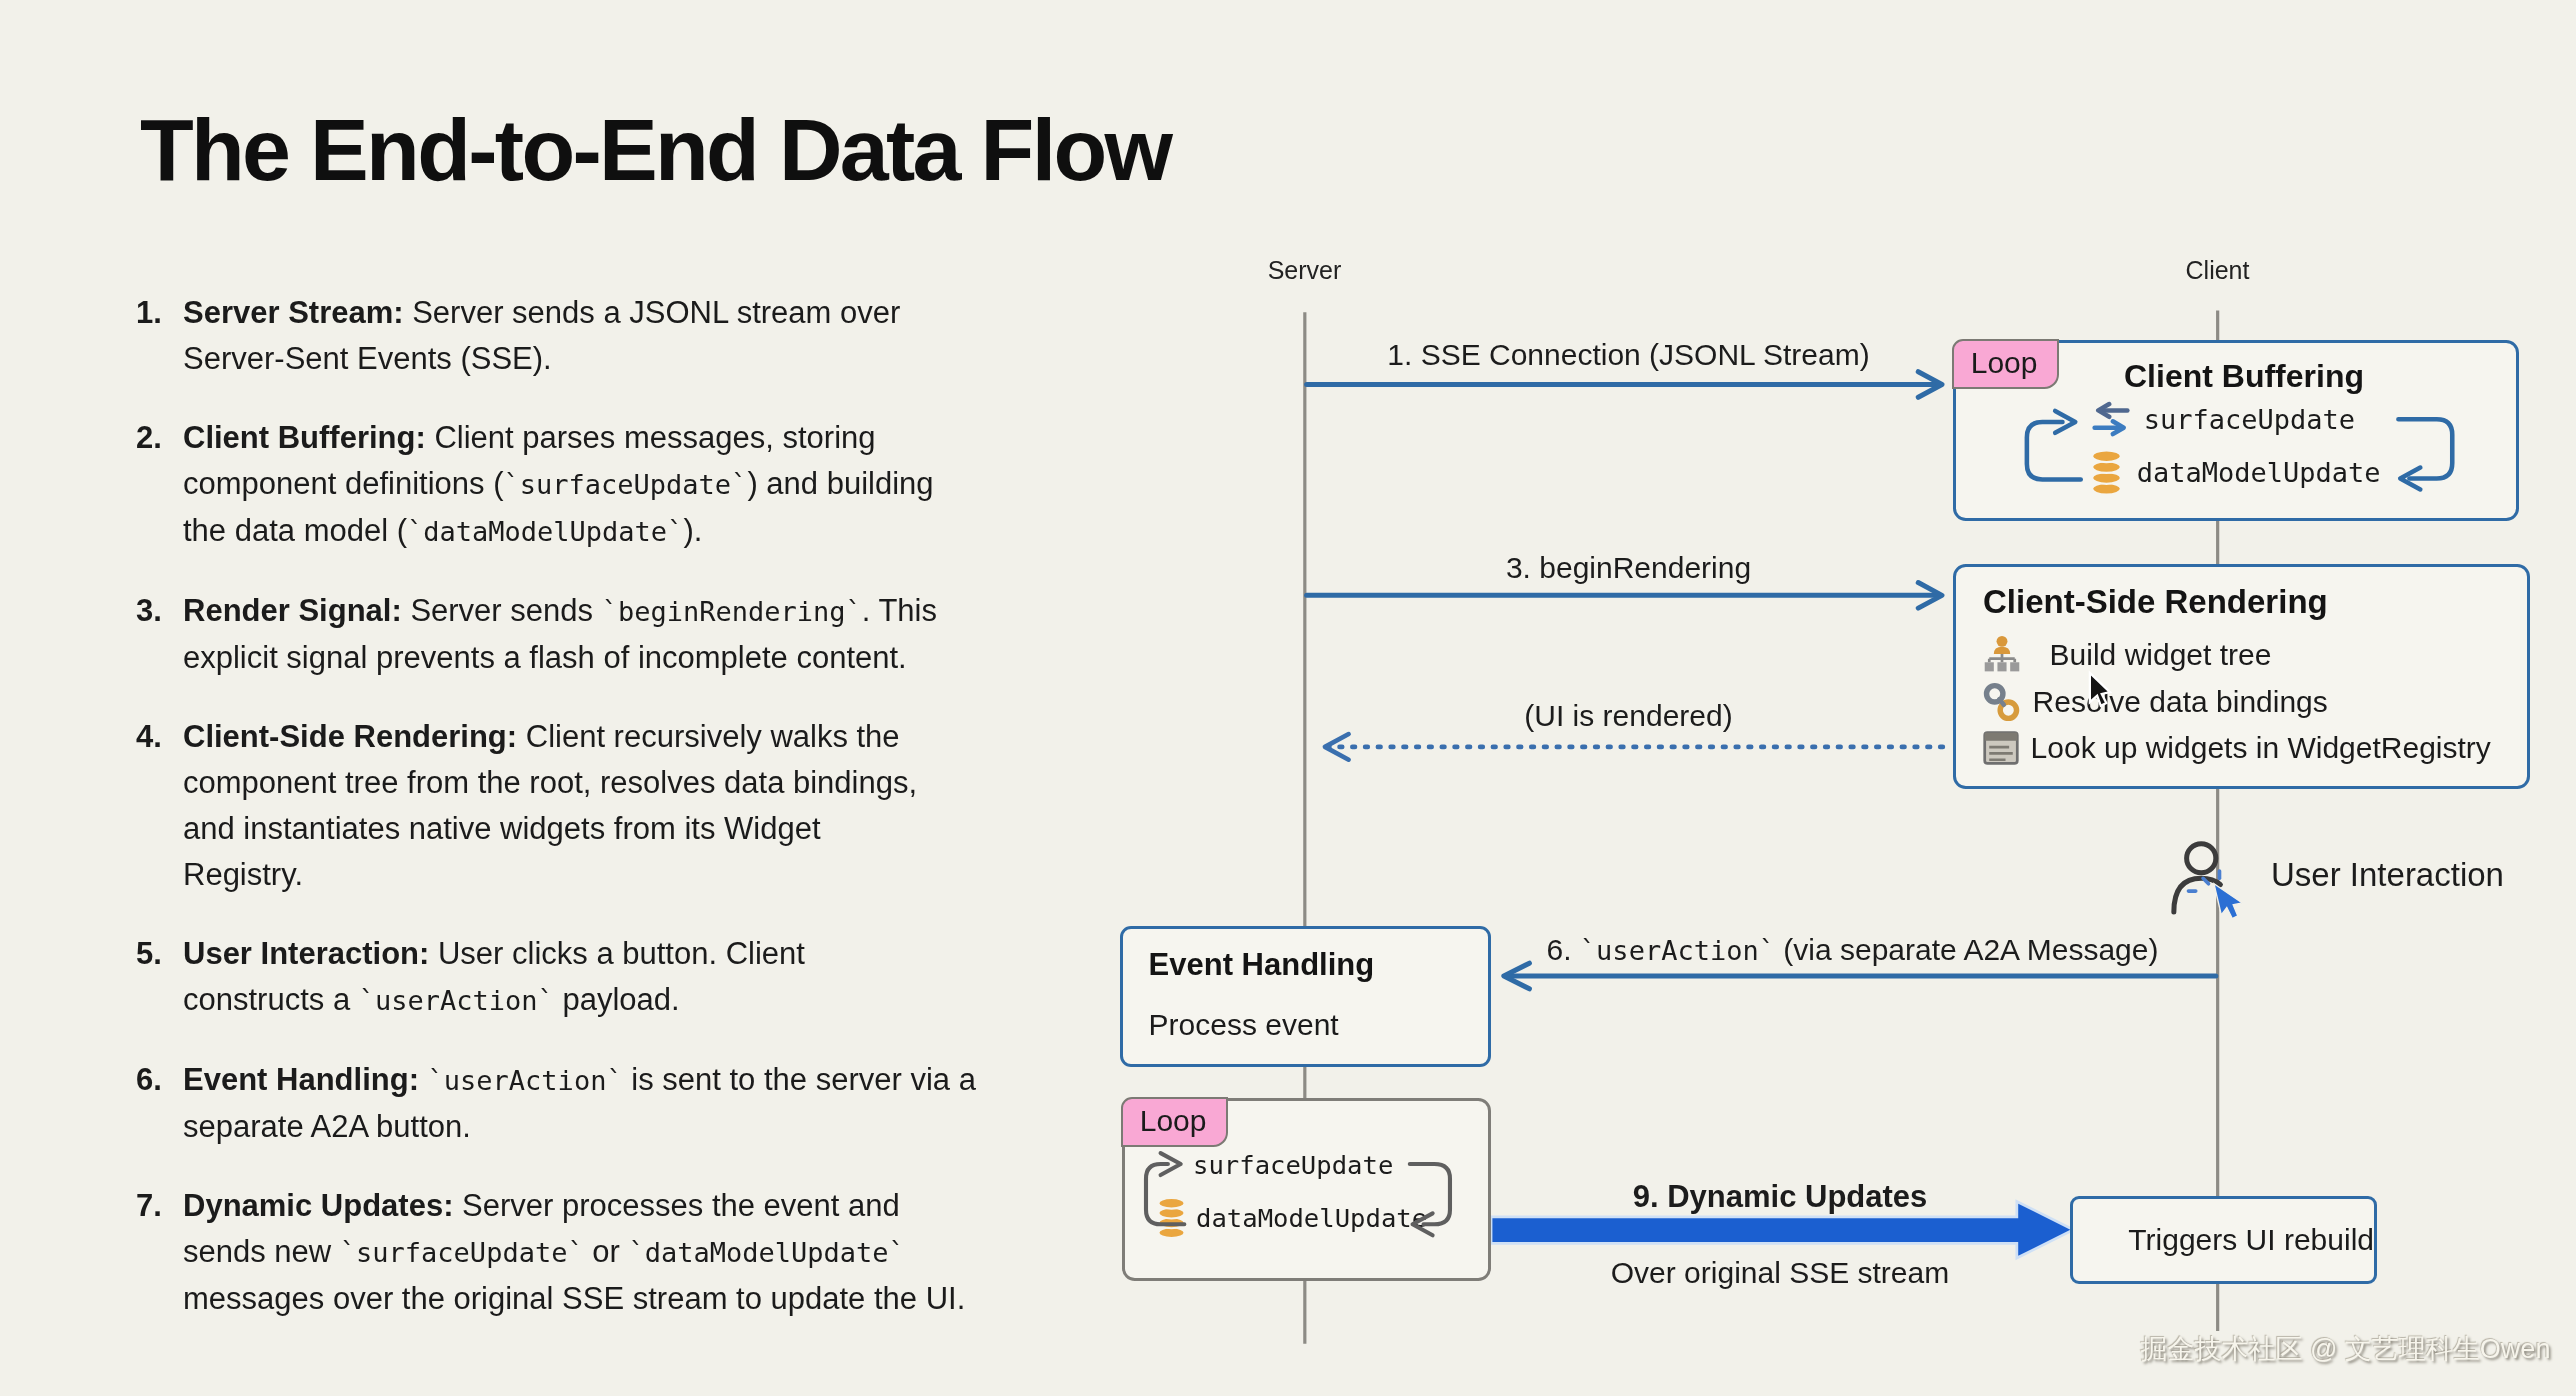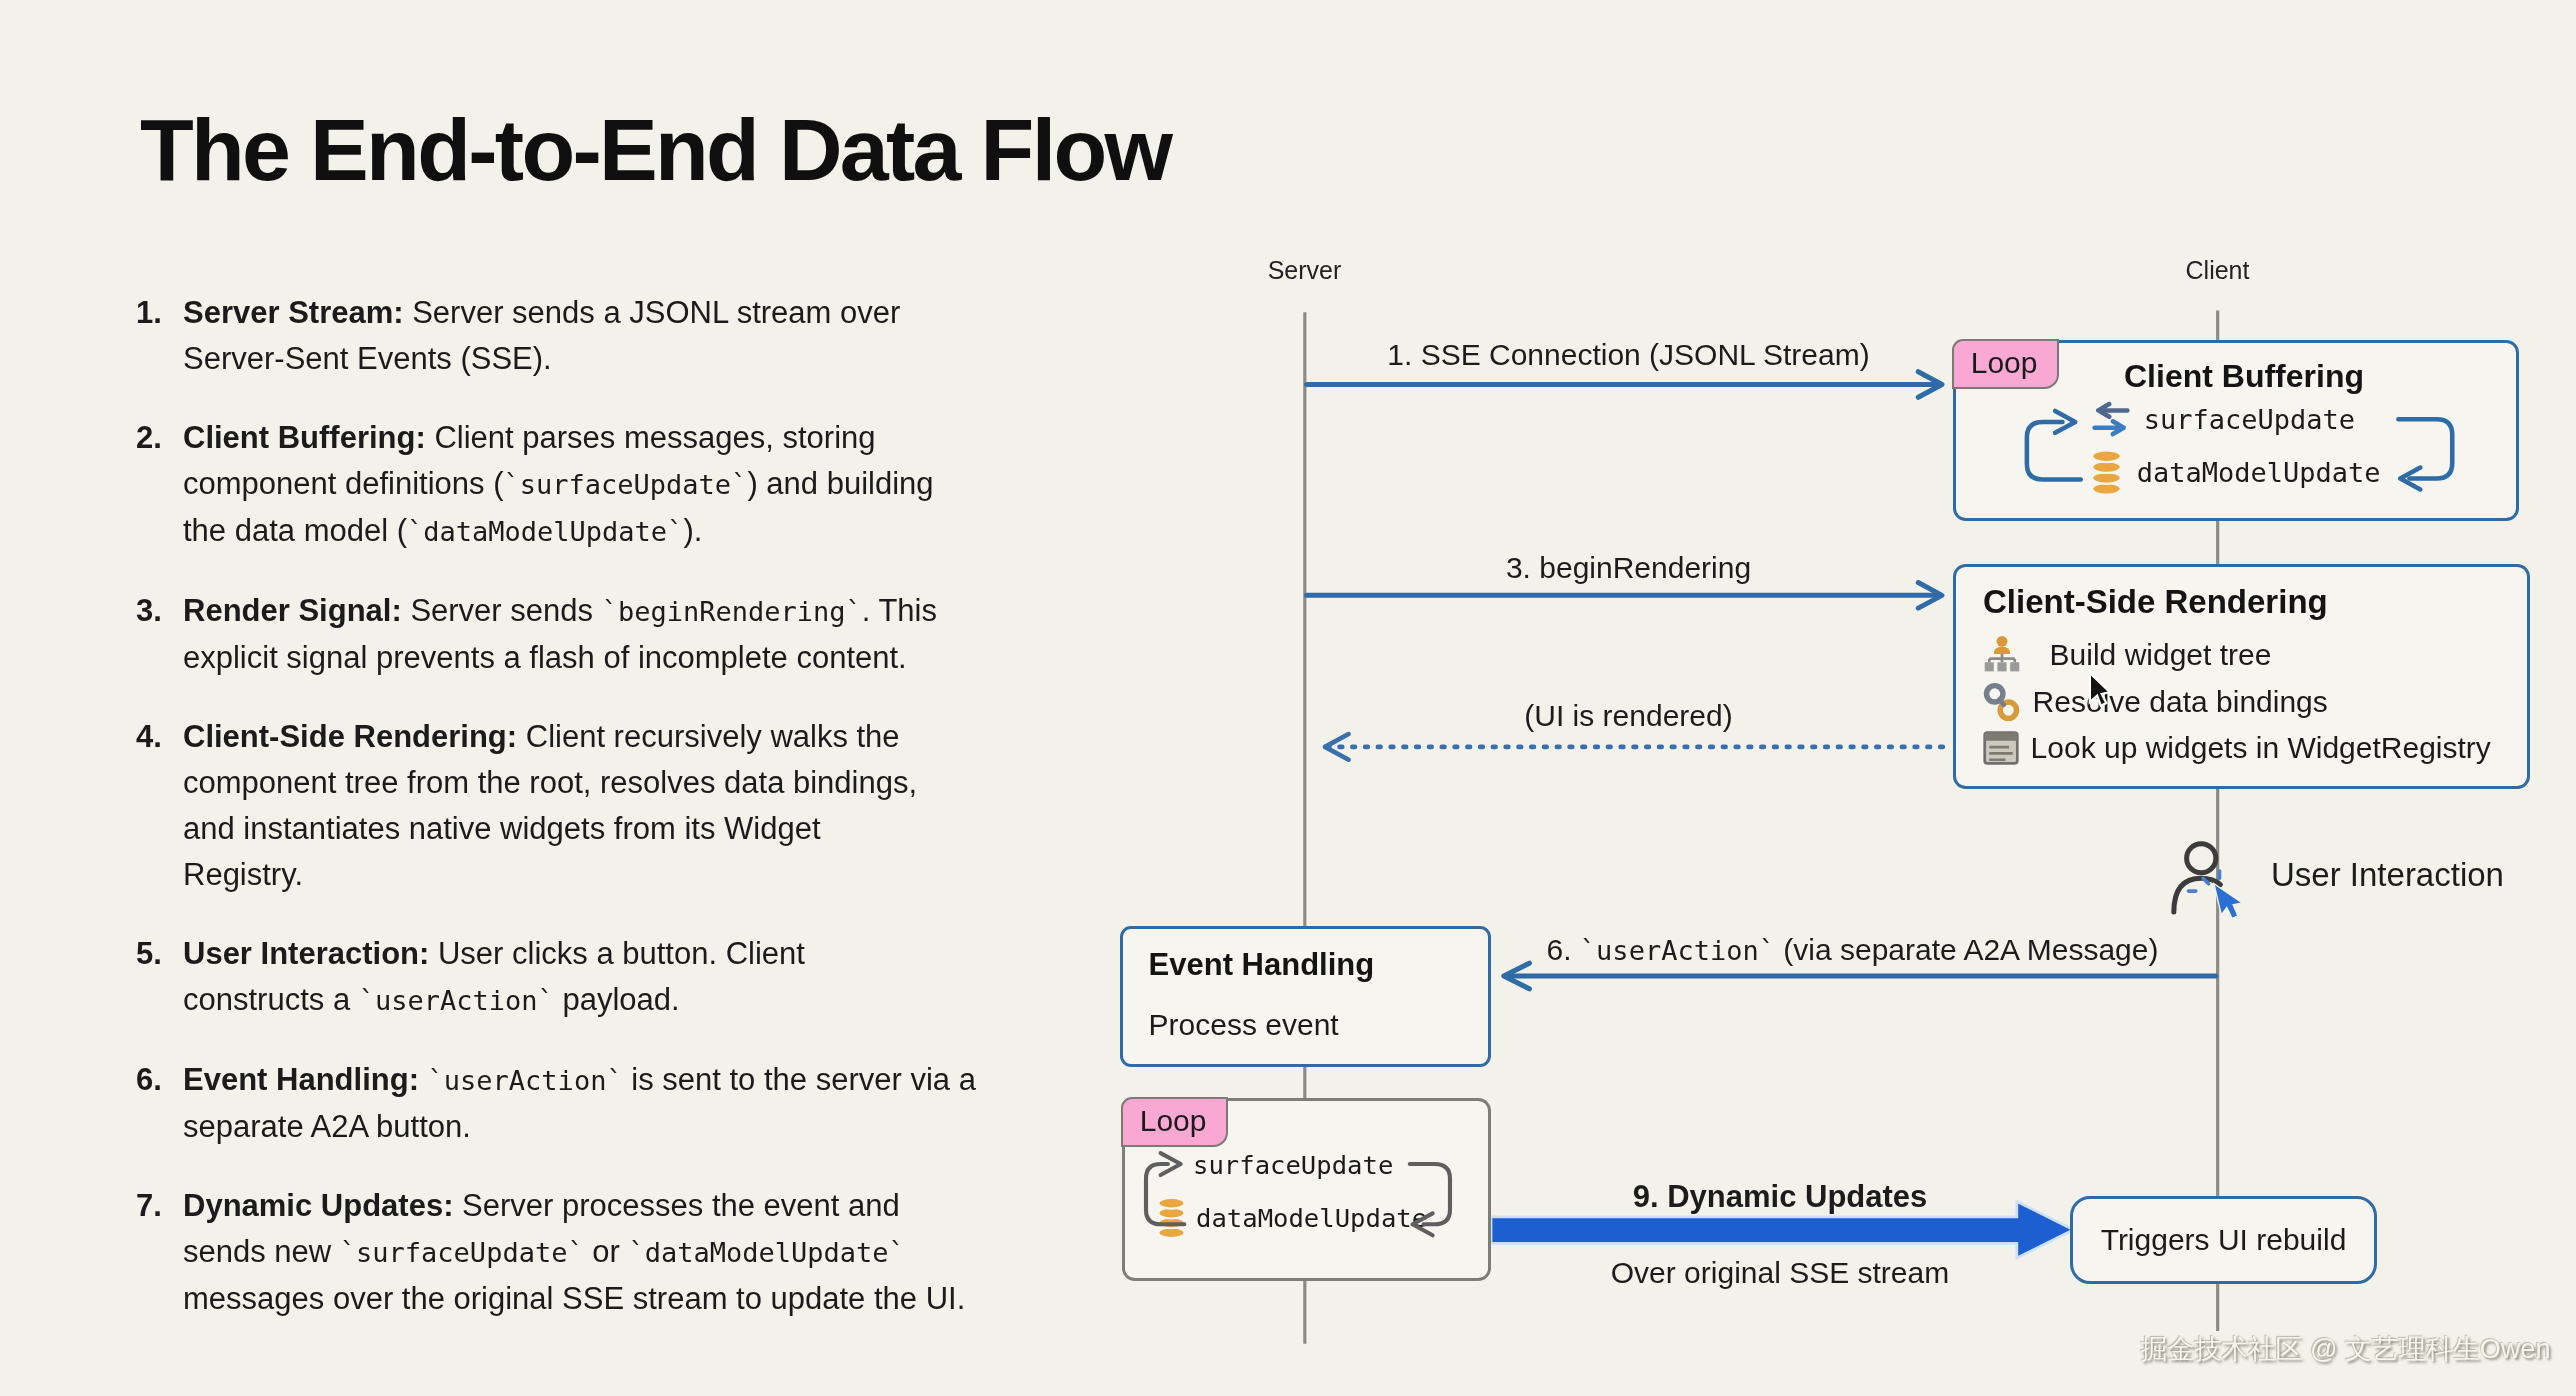--- a/index.html
+++ b/index.html
@@ -200,21 +200,21 @@
           <ellipse cx="19" cy="44" rx="16" ry="6.5"></ellipse>
           <ellipse cx="19" cy="32" rx="16" ry="6.5"></ellipse>
           <ellipse cx="19" cy="20" rx="16" ry="6.5"></ellipse>
           <ellipse cx="19" cy="8" rx="16" ry="6.5"></ellipse>
         </g>
       </svg>
       <span class="mono28">dataModelUpdate</span>
     </div>
   </div>
 
-  <div class="dbox" style="left:2034px;top:1196px;width:301px;height:82px;border-radius:20px;display:flex;align-items:center;justify-content:center;">
+  <div class="dbox" style="left:2034px;top:1196px;width:301px;height:82px;border-radius:9px;display:flex;align-items:center;justify-content:flex-end;">
     <span class="plain33">Triggers UI rebuild</span>
   </div>
 
   <svg id="svg-over" class="layer" width="2576" height="1397" viewBox="0 0 2822 1530">
 
     <g stroke="#2f6ba6" stroke-width="5" fill="none" stroke-linecap="round" stroke-linejoin="round">
       <path d="M2240 525 H2198 Q2181 525 2181 508 V479 Q2181 462 2198 462 H2220"></path>
       <path d="M2212 450 L2234 462 L2212 474"></path>
     </g>
     <g stroke="#2f6ba6" stroke-width="5" fill="none" stroke-linecap="round" stroke-linejoin="round">

